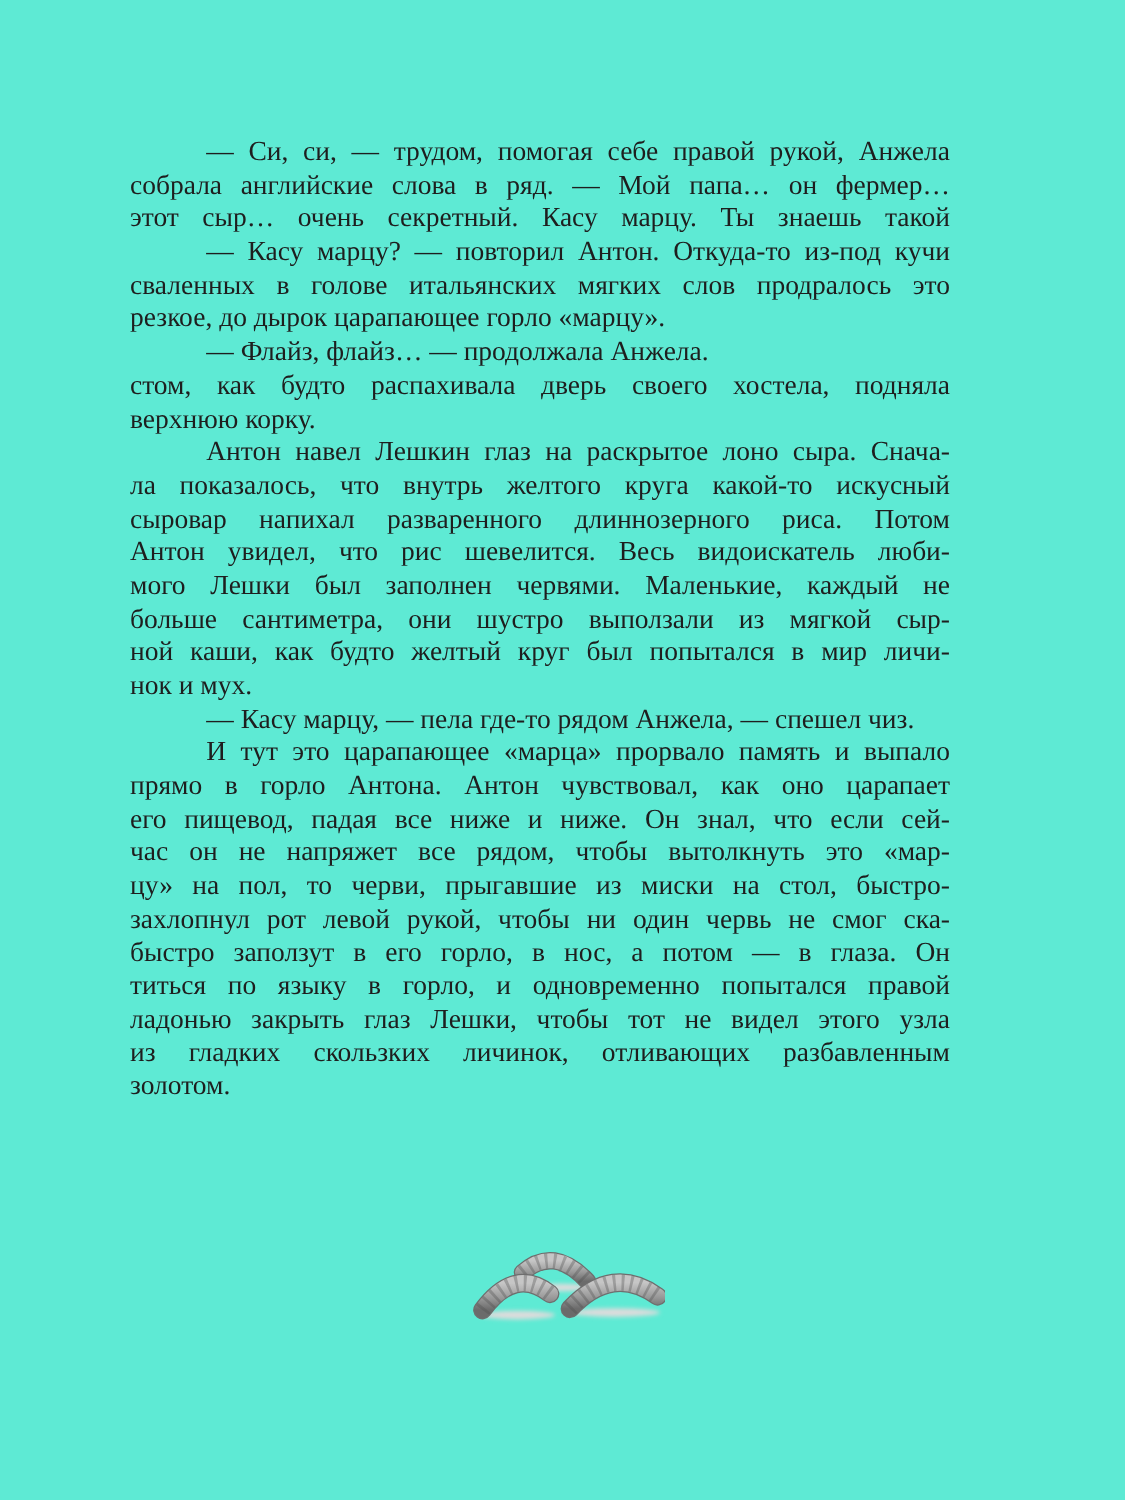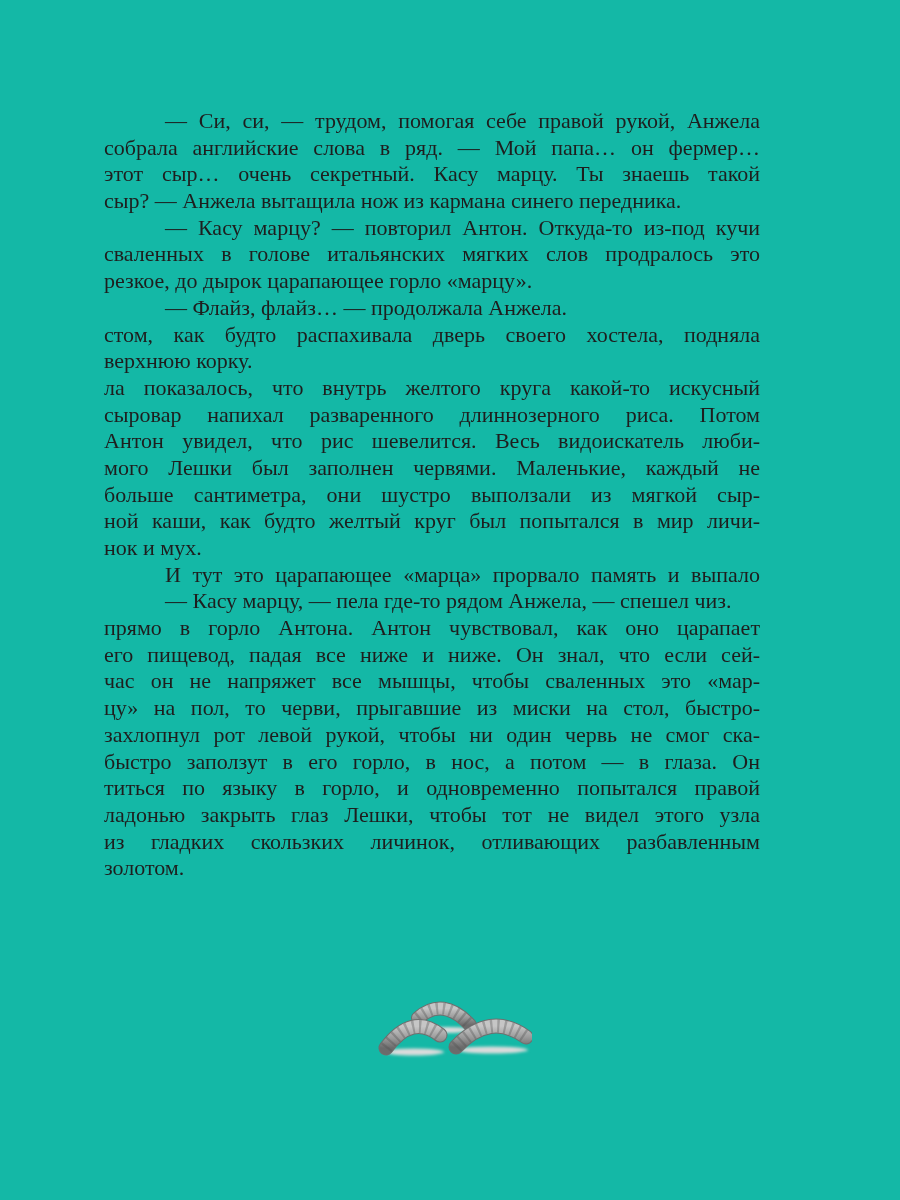--- a/index.html
+++ b/index.html
@@ -4,21 +4,21 @@
 <style>
   html, body {
     margin: 0;
     padding: 0;
     background: #ffffff;
   }
   .page {
     position: relative;
     width: 900px;
     height: 1200px;
-    background: #14b8a6;
+    background: #5eead4;
     overflow: hidden;
     font-family: "Liberation Serif", "DejaVu Serif", serif;
   }
   .text-block {
     position: absolute;
     left: 104px;
     top: 108px;
     width: 656px;
     font-size: 22px;
     color: #1e1e1e;
@@ -48,39 +48,39 @@
 </style>
 </head>
 <body>
 
 <div class="page">
 
   <div class="text-block">
       <div class="line first">— Си, си, — трудом, помогая себе правой рукой, Анжела</div>
       <div class="line">собрала английские слова в ряд. — Мой папа… он фермер…</div>
       <div class="line">этот сыр… очень секретный. Касу марцу. Ты знаешь такой</div>
-      <div class="line last">сыр? — Анжела вытащила нож из кармана синего передника.</div>
       <div class="line first">— Касу марцу? — повторил Антон. Откуда-то из-под кучи</div>
       <div class="line">сваленных в голове итальянских мягких слов продралось это</div>
       <div class="line last">резкое, до дырок царапающее горло «марцу».</div>
       <div class="line first last">— Флайз, флайз… — продолжала Анжела.</div>
       <div class="line">стом, как будто распахивала дверь своего хостела, подняла</div>
       <div class="line last">верхнюю корку.</div>
+      <div class="line first">Антон навел Лешкин глаз на раскрытое лоно сыра. Снача-</div>
       <div class="line">ла показалось, что внутрь желтого круга какой-то искусный</div>
       <div class="line">сыровар напихал разваренного длиннозерного риса. Потом</div>
       <div class="line">Антон увидел, что рис шевелится. Весь видоискатель люби-</div>
       <div class="line">мого Лешки был заполнен червями. Маленькие, каждый не</div>
       <div class="line">больше сантиметра, они шустро выползали из мягкой сыр-</div>
       <div class="line">ной каши, как будто желтый круг был попытался в мир личи-</div>
       <div class="line last">нок и мух.</div>
+      <div class="line first last">— Касу марцу, — пела где-то рядом Анжела, — спешел чиз.</div>
       <div class="line first">И тут это царапающее «марца» прорвало память и выпало</div>
-      <div class="line first last">— Касу марцу, — пела где-то рядом Анжела, — спешел чиз.</div>
       <div class="line">прямо в горло Антона. Антон чувствовал, как оно царапает</div>
       <div class="line">его пищевод, падая все ниже и ниже. Он знал, что если сей-</div>
-      <div class="line">час он не напряжет все мышцы, чтобы сваленных это «мар-</div>
+      <div class="line">час он не напряжет все рядом, чтобы вытолкнуть это «мар-</div>
       <div class="line">цу» на пол, то черви, прыгавшие из миски на стол, быстро-</div>
       <div class="line">захлопнул рот левой рукой, чтобы ни один червь не смог ска-</div>
       <div class="line">быстро заползут в его горло, в нос, а потом — в глаза. Он</div>
       <div class="line">титься по языку в горло, и одновременно попытался правой</div>
       <div class="line">ладонью закрыть глаз Лешки, чтобы тот не видел этого узла</div>
       <div class="line">из гладких скользких личинок, отливающих разбавленным</div>
       <div class="line last">золотом.</div>
     </div>
 
   <div class="illustration">

